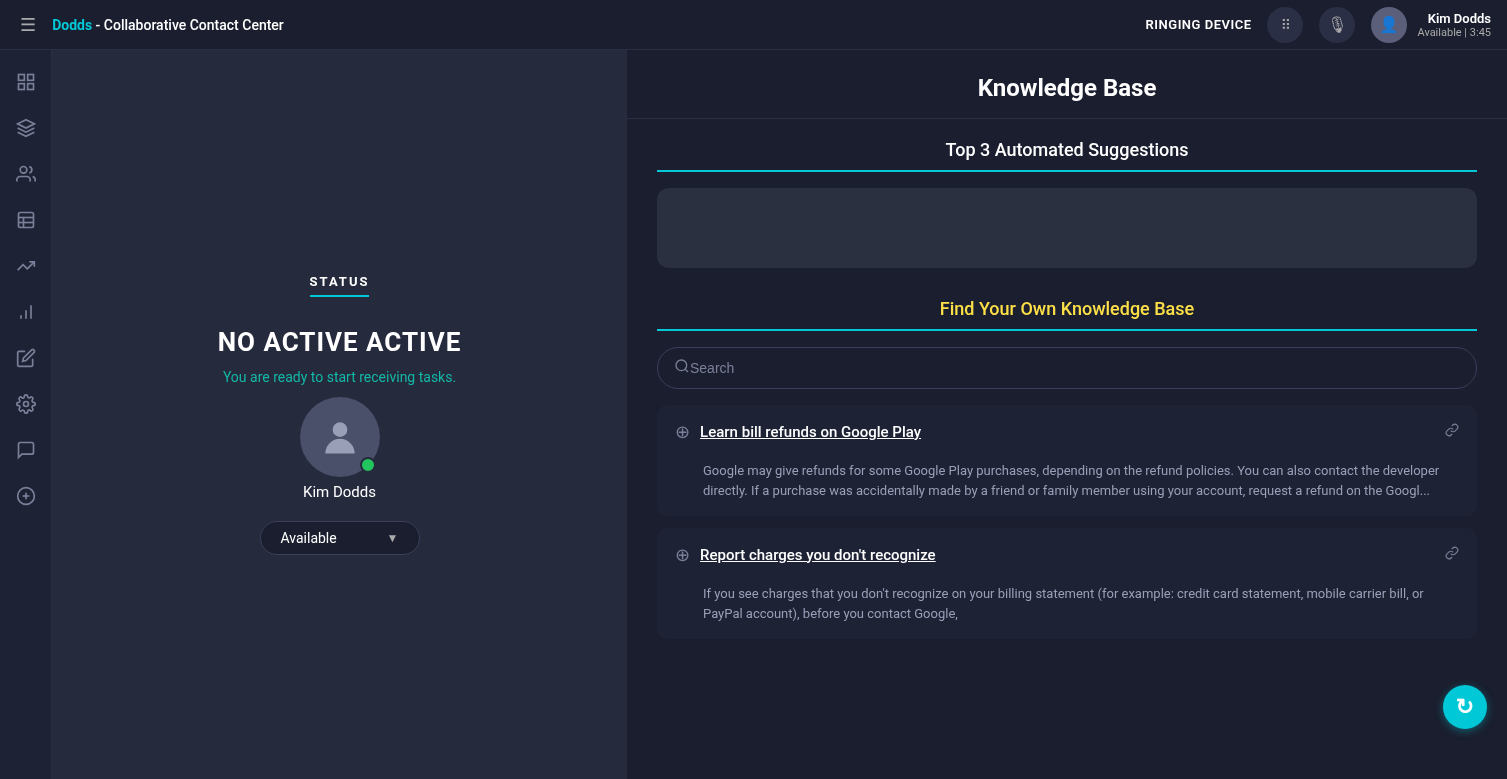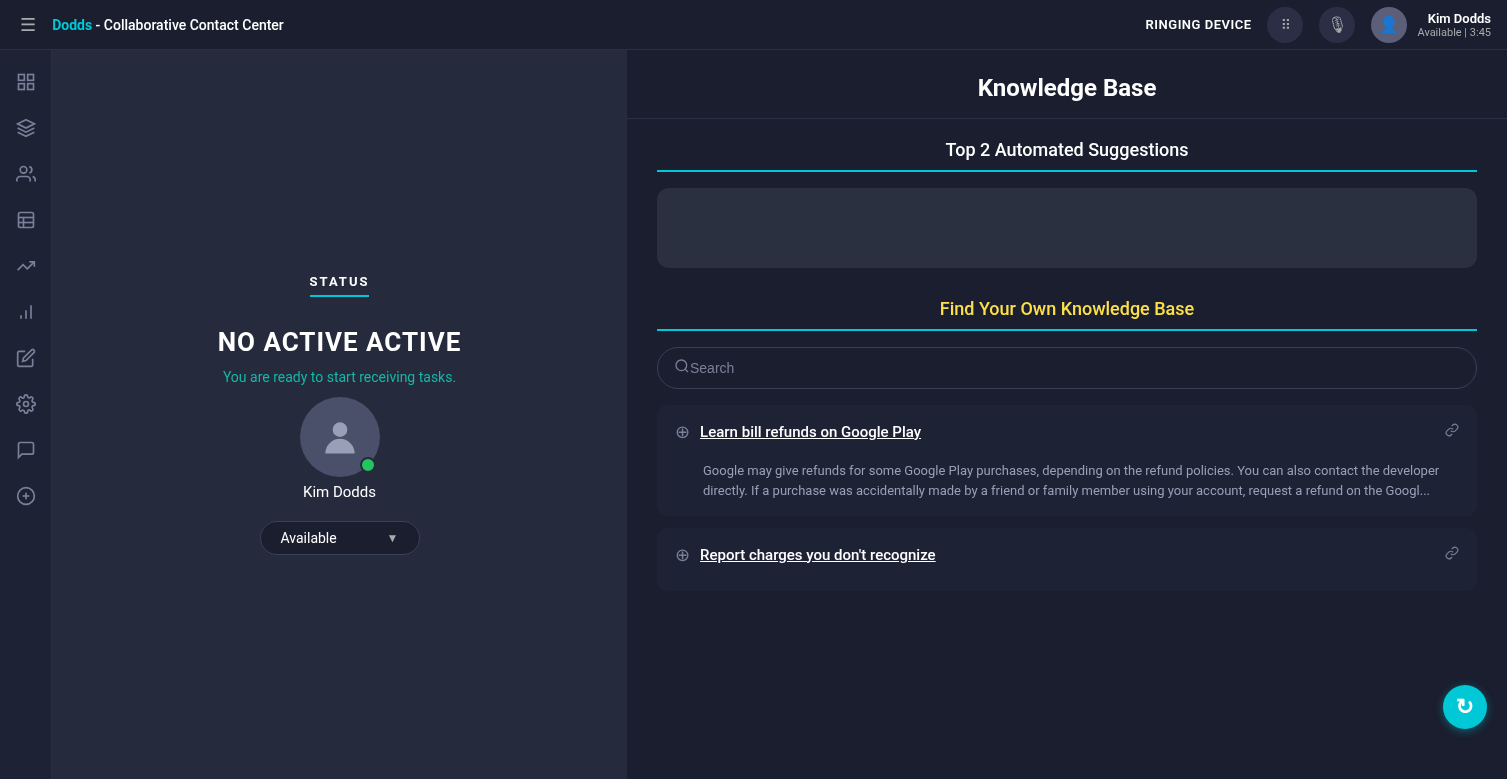--- a/index.html
+++ b/index.html
@@ -488,21 +488,21 @@
       <span class="dropdown-arrow">▼</span>
     </div>
   </div>
 
   <div class="right-panel">
     <div class="kb-header">
       <div class="kb-title">Knowledge Base</div>
     </div>
     <div class="kb-content">
 
-      <div class="section-title">Top 2 Automated Suggestions</div>
+      <div class="section-title">Top 3 Automated Suggestions</div>
       <div class="suggestions-box"></div>
 
       <div class="find-kb-title">Find Your Own Knowledge Base</div>
 
       <div class="search-box">
         <span class="search-icon-svg">
           <svg width="16" height="16" viewBox="0 0 24 24" fill="none" stroke="currentColor" stroke-width="2">
               <circle cx="11" cy="11" r="8"></circle>
               <line x1="21" y1="21" x2="16.65" y2="16.65"></line>
             </svg>
@@ -528,20 +528,21 @@
         <div class="kb-result-header">
           <span class="result-plus-icon">⊕</span>
           <span class="result-title-link">Report charges you don't recognize</span>
           <span class="result-link-icon">
             <svg width="14" height="14" viewBox="0 0 24 24" fill="none" stroke="currentColor" stroke-width="2">
                 <path d="M10 13a5 5 0 0 0 7.54.54l3-3a5 5 0 0 0-7.07-7.07l-1.72 1.71"></path>
                 <path d="M14 11a5 5 0 0 0-7.54-.54l-3 3a5 5 0 0 0 7.07 7.07l1.71-1.71"></path>
               </svg>
           </span>
         </div>
+        <div class="result-description">If you see charges that you don't recognize on your billing statement (for example: credit card statement, mobile carrier bill, or PayPal account), before you contact Google,</div>
       </div>
     </div>
 
     <button class="refresh-btn">
       <span style="font-size:22px; font-weight:bold;">↻</span>
     </button>
   </div>
 
 </div>
 

